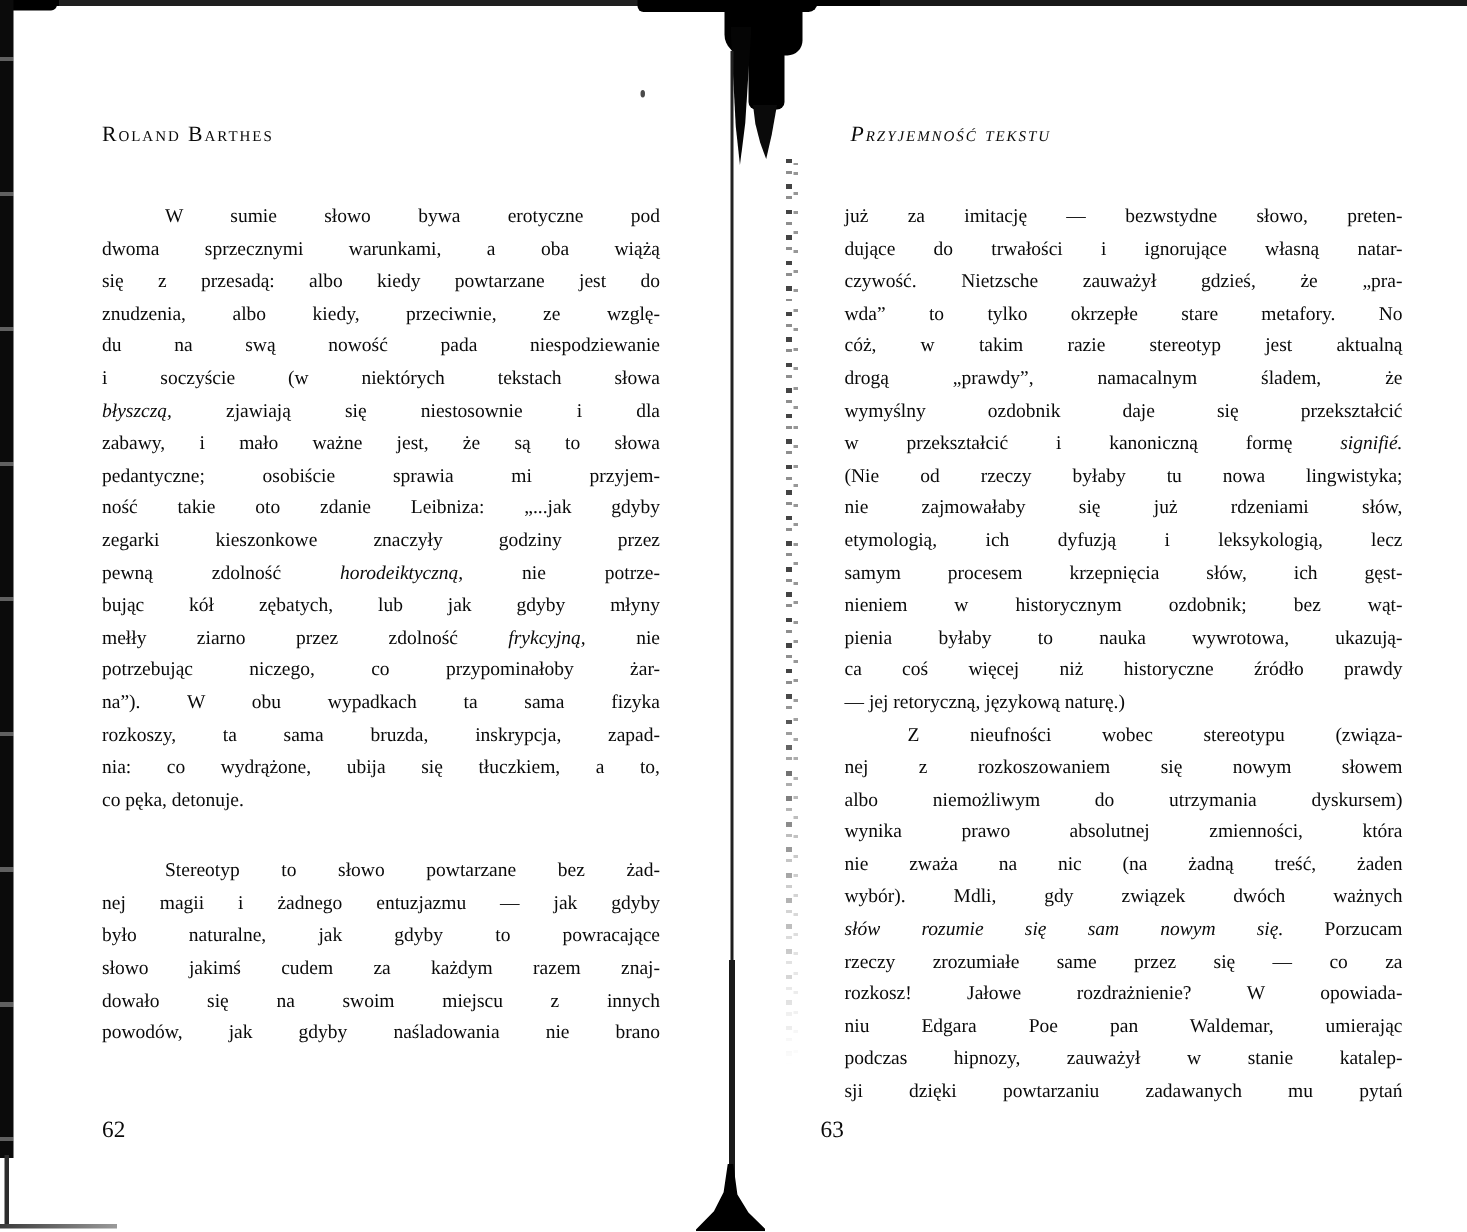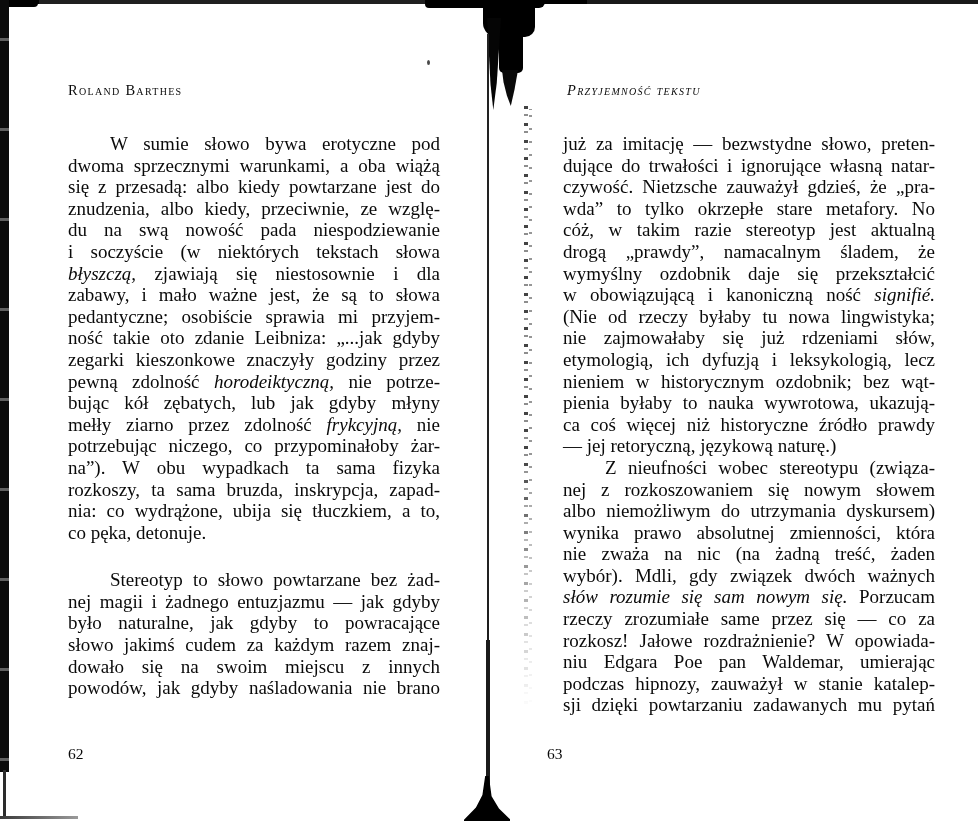--- a/index.html
+++ b/index.html
@@ -34,21 +34,21 @@
     font-size: 15.5px;
   }
   #folio-left  { left: 68px; }
   #folio-right { left: 547px; }
 
   
   .text-block {
     position: absolute;
     top: 133px;
     width: 372px;
-    font-size: 19px;
+    font-size: 13px;
     line-height: 21.6px;
   }
   #left-text  { left: 68px; }
   #right-text { left: 563px; }
 
   .line {
     height: 21.6px;
     white-space: nowrap;
     text-align: justify;
     text-align-last: justify;
@@ -166,24 +166,25 @@
 
   <div class="text-block" id="right-text">
       <div class="para">
         <div class="line"><span>już za imitację — bezwstydne słowo, preten-</span></div>
         <div class="line"><span>dujące do trwałości i ignorujące własną natar-</span></div>
         <div class="line"><span>czywość. Nietzsche zauważył gdzieś, że „pra-</span></div>
         <div class="line"><span>wda” to tylko okrzepłe stare metafory. No</span></div>
         <div class="line"><span>cóż, w takim razie stereotyp jest aktualną</span></div>
         <div class="line"><span>drogą „prawdy”, namacalnym śladem, że</span></div>
         <div class="line"><span>wymyślny ozdobnik daje się przekształcić</span></div>
-        <div class="line"><span>w obowiązującą i kanoniczną ność </span><span class="it">signifié.</span></div>
+        <div class="line"><span>w przekształcić i kanoniczną formę </span><span class="it">signifié.</span></div>
         <div class="line"><span>(Nie od rzeczy byłaby tu nowa lingwistyka;</span></div>
         <div class="line"><span>nie zajmowałaby się już rdzeniami słów,</span></div>
         <div class="line"><span>etymologią, ich dyfuzją i leksykologią, lecz</span></div>
+        <div class="line"><span>samym procesem krzepnięcia słów, ich gęst-</span></div>
         <div class="line"><span>nieniem w historycznym ozdobnik; bez wąt-</span></div>
         <div class="line"><span>pienia byłaby to nauka wywrotowa, ukazują-</span></div>
         <div class="line"><span>ca coś więcej niż historyczne źródło prawdy</span></div>
         <div class="line flush"><span>— jej retoryczną, językową naturę.)</span></div>
       </div>
       <div class="para">
         <div class="line indent"><span>Z nieufności wobec stereotypu (związa-</span></div>
         <div class="line"><span>nej z rozkoszowaniem się nowym słowem</span></div>
         <div class="line"><span>albo niemożliwym do utrzymania dyskursem)</span></div>
         <div class="line"><span>wynika prawo absolutnej zmienności, która</span></div>

